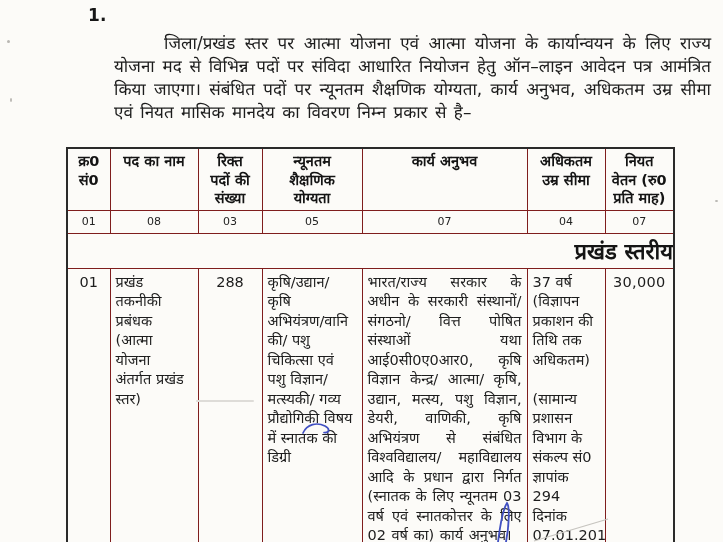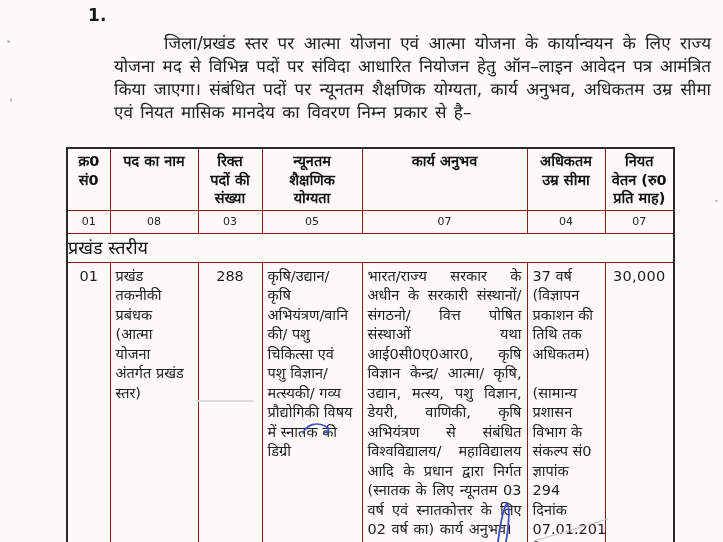--- a/index.html
+++ b/index.html
@@ -77,23 +77,23 @@
   tr.num-row td {
     font-size: 11px;
     text-align: center;
     padding: 2px 0 1px 0;
     color: #232323;
     vertical-align: middle;
     line-height: 12px;
   }
   tr.section-row { height: 28px; }
   tr.section-row td {
-    font-size: 18px;
-    font-weight: normal;
-    text-align: left;
+    font-size: 22px;
+    font-weight: bold;
+    text-align: right;
     vertical-align: middle;
     padding: 1px 0 3px 0;
     color: #141414;
   }
   tr.data-row { height: 267px; }
   tr.data-row td {
     font-size: 14.5px;
     line-height: 19.5px;
     padding: 4px 5px;
   }

